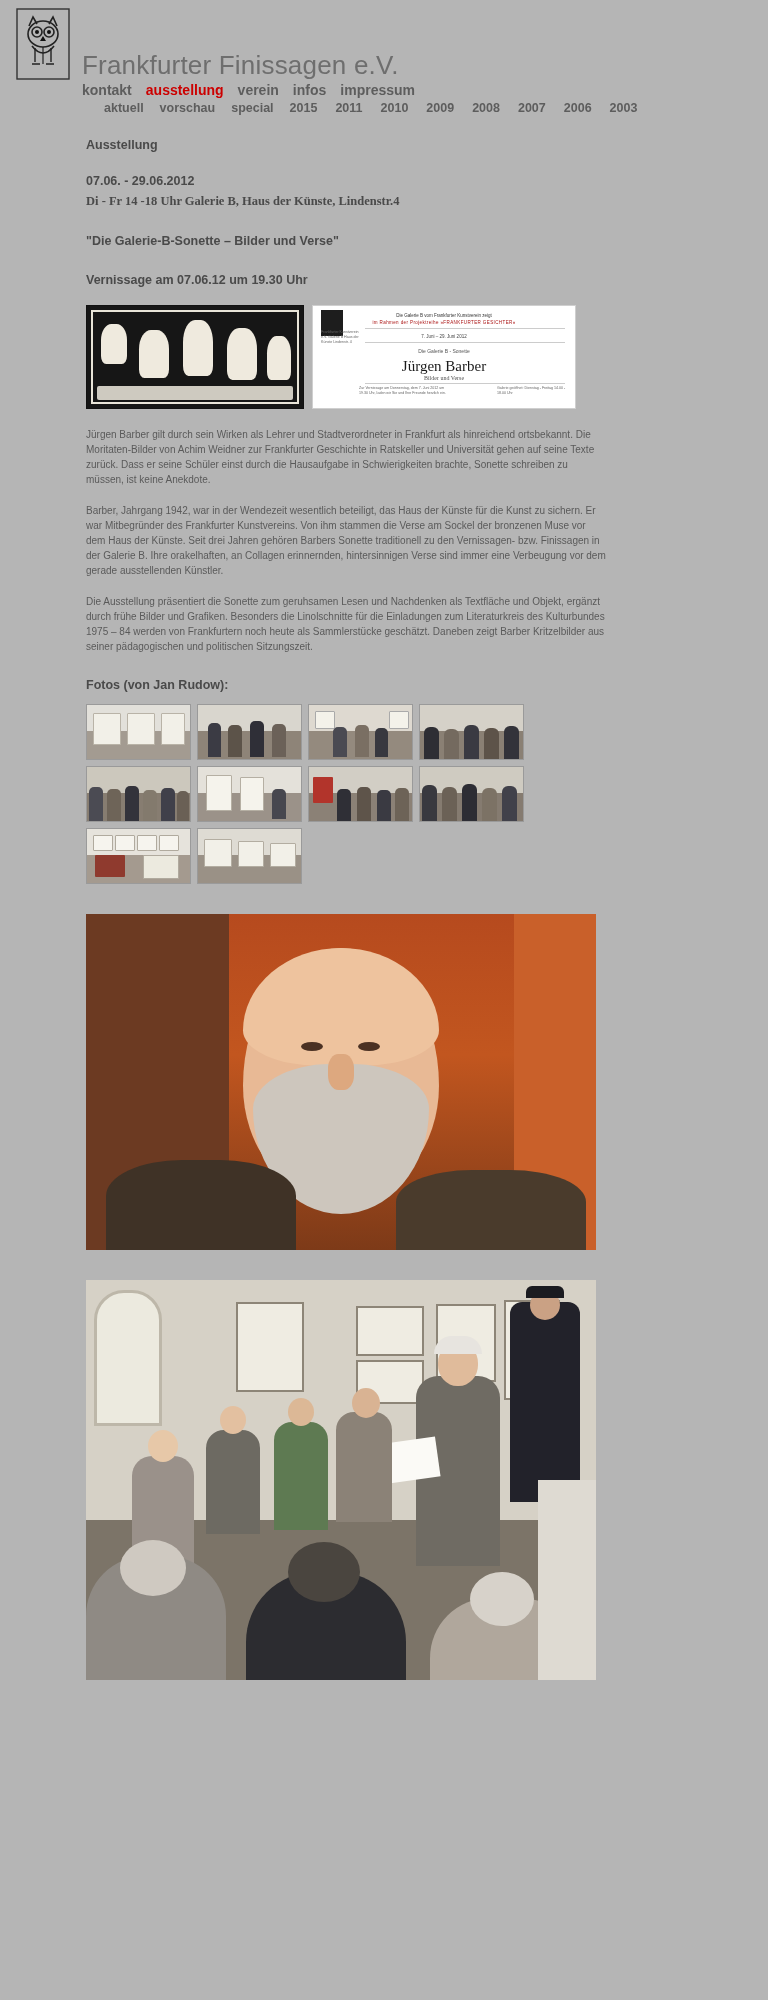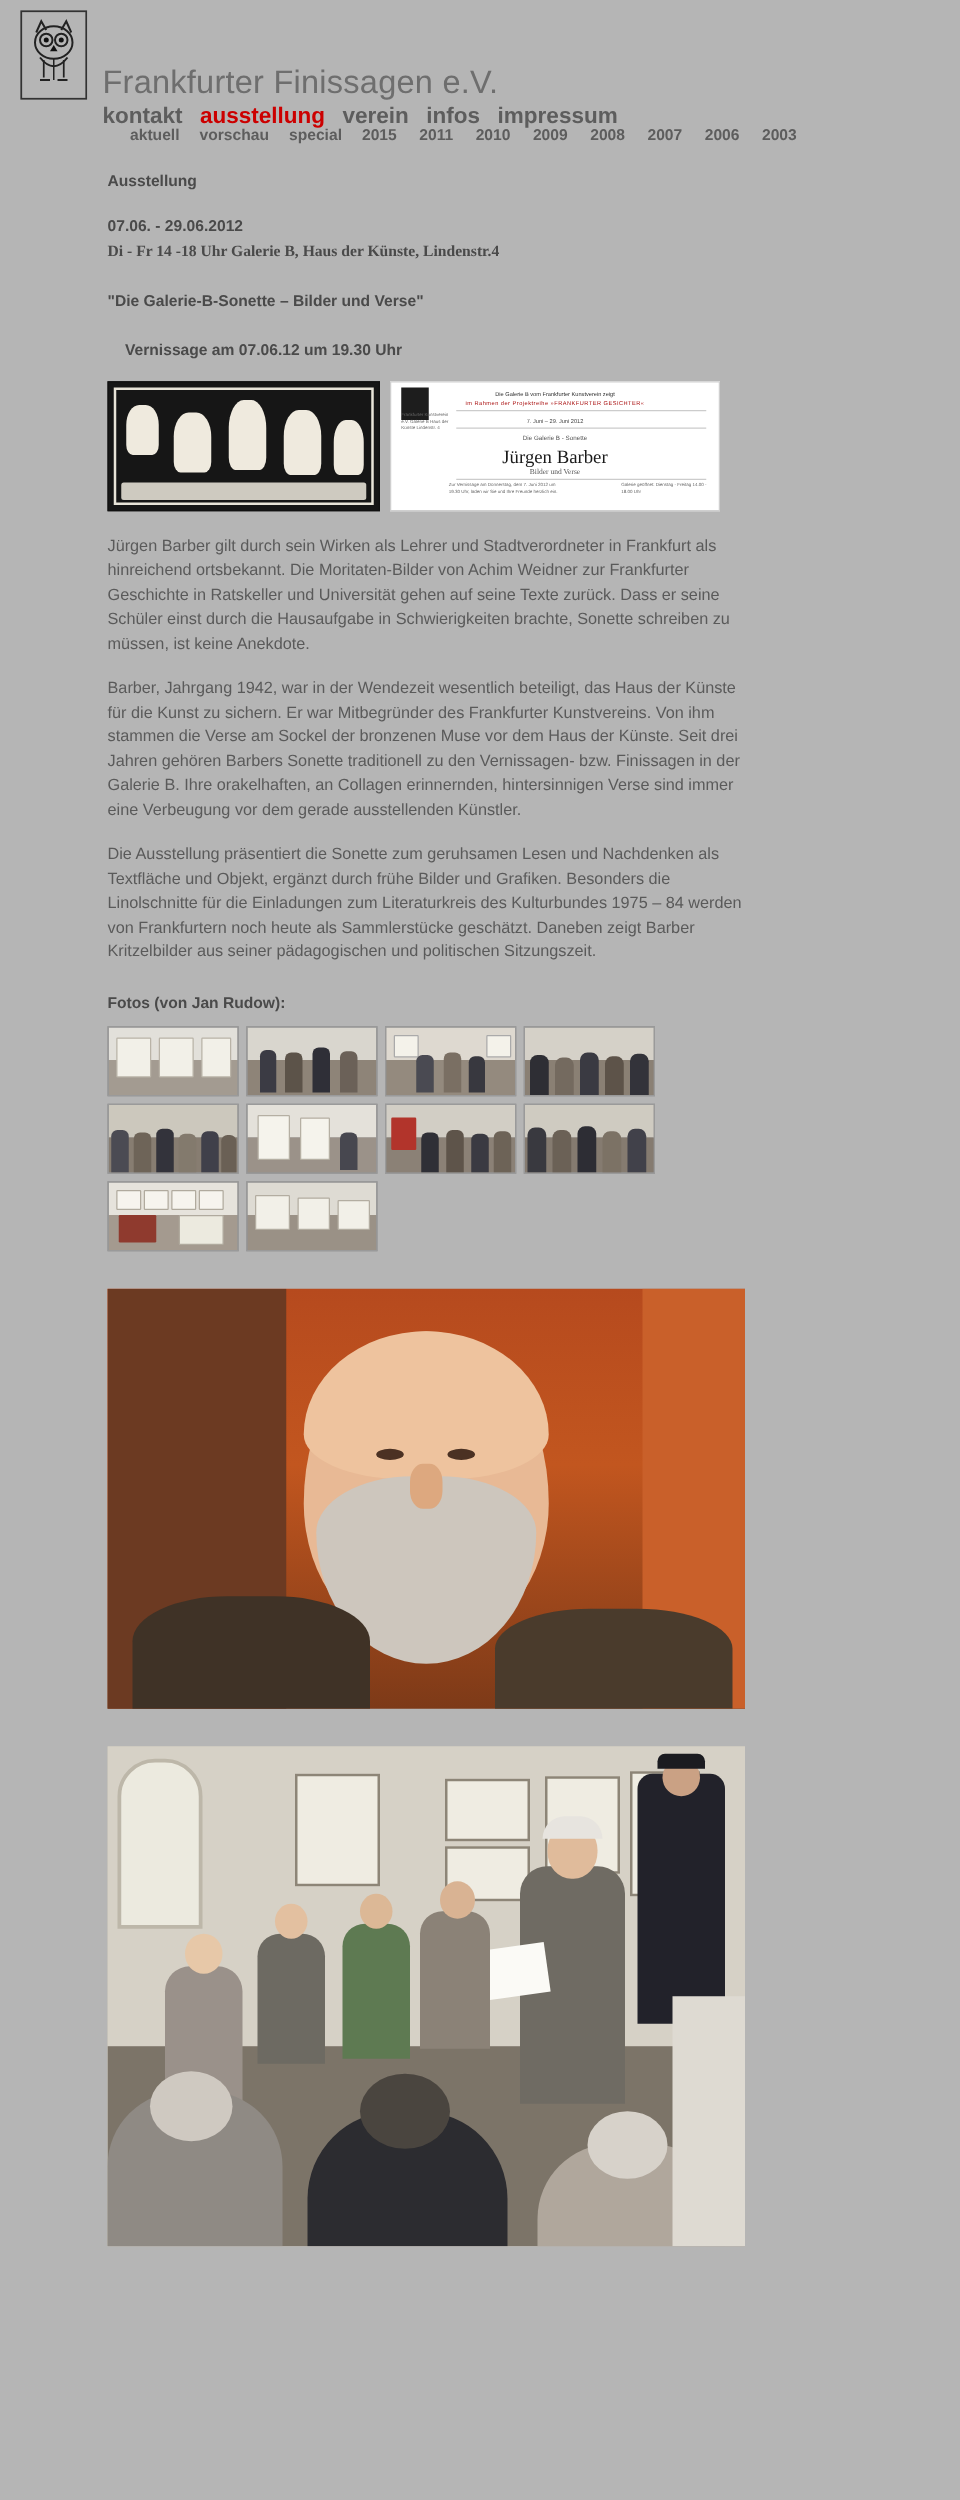--- a/index.html
+++ b/index.html
@@ -39,21 +39,21 @@
     font-size:26px;
     color:#6e6e6e;
     letter-spacing:.2px;
     font-weight:400;
     white-space:nowrap;
   }
   .nav-main{
     position:absolute;
     left:82px;
     top:82px;
-    font-size:18px;
+    font-size:14px;
     font-weight:bold;
     white-space:nowrap;
   }
   .nav-main a{
     color:#5d5d5d;
     text-decoration:none;
     margin-right:14px;
   }
   .nav-main a.active{color:#cc0000;}
   .nav-sub{
@@ -108,21 +108,21 @@
   .subtitle{
     font-weight:bold;
     font-size:12.5px;
     color:#4a4a4a;
     margin:0 0 20px 0;
   }
   .vernissage{
     font-weight:bold;
     font-size:12.5px;
     color:#4a4a4a;
-    margin:0 0 16px 14px;
+    margin:0 0 16px 0;
   }
 
   
   .toprow{
     display:flex;
     gap:8px;
     margin-bottom:18px;
   }
   .linocut{
     width:216px;height:102px;
@@ -184,21 +184,21 @@
   .invite .stamp{
     position:absolute;left:8px;top:4px;width:22px;height:26px;
     background:#1d1d1d;
   }
 
   
   h3.detail{
     font-size:12.5px;font-weight:bold;color:#4a4a4a;margin:0 0 16px 0;
   }
   p.body{
-    font-size:13px;color:#5a5a5a;line-height:1.5;margin:0 0 16px 0;
+    font-size:10px;color:#5a5a5a;line-height:1.5;margin:0 0 16px 0;
     max-width:520px;
   }
   .fotos-label{
     font-size:12.5px;font-weight:bold;color:#4a4a4a;margin:22px 0 10px 0;
   }
 
   
   .thumbgrid{
     display:flex;flex-wrap:wrap;gap:6px;width:540px;margin-bottom:26px;
   }

